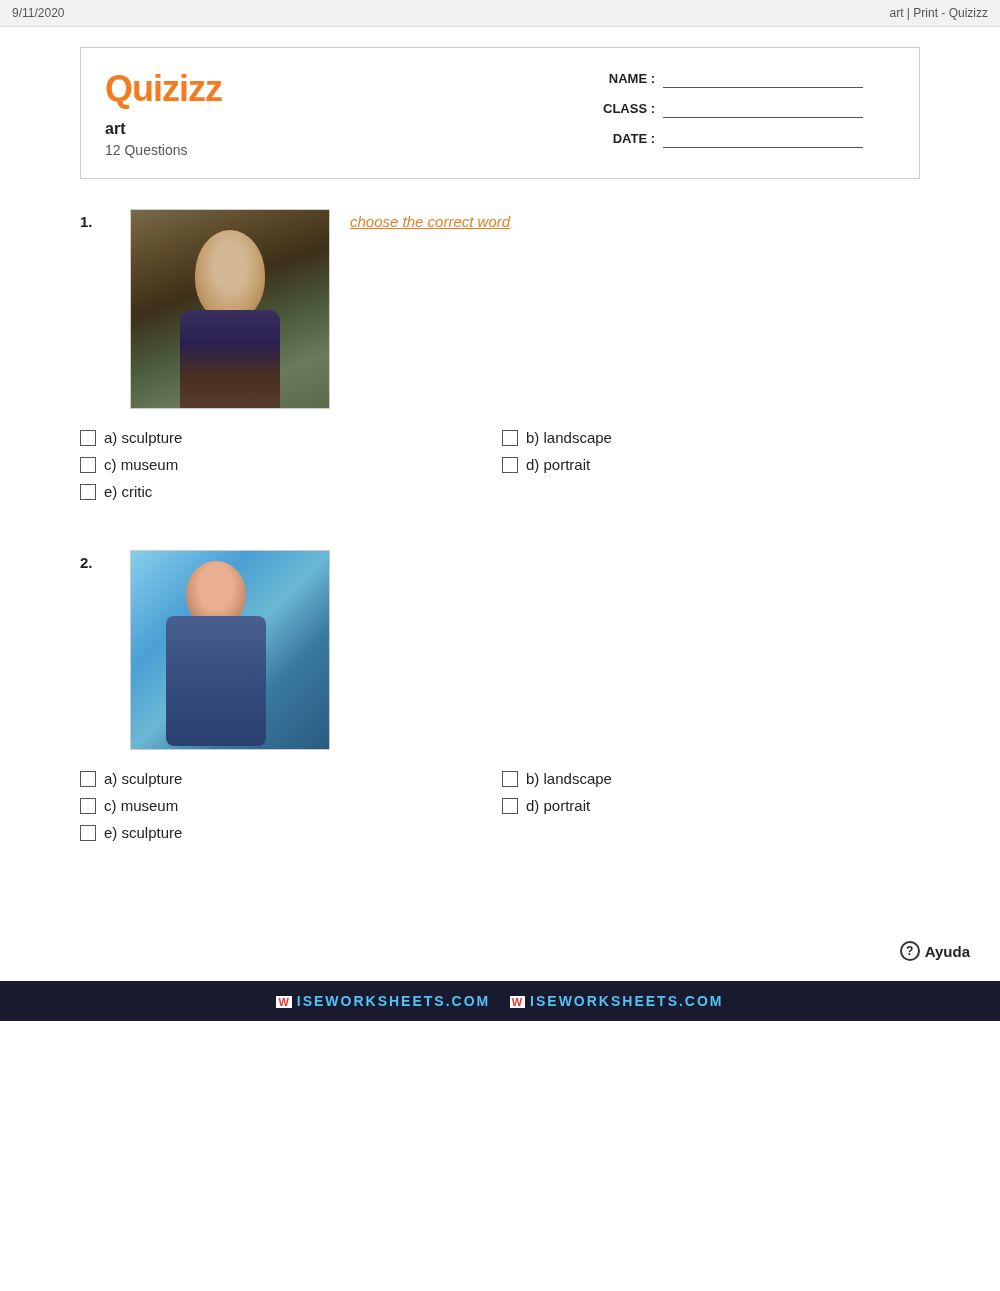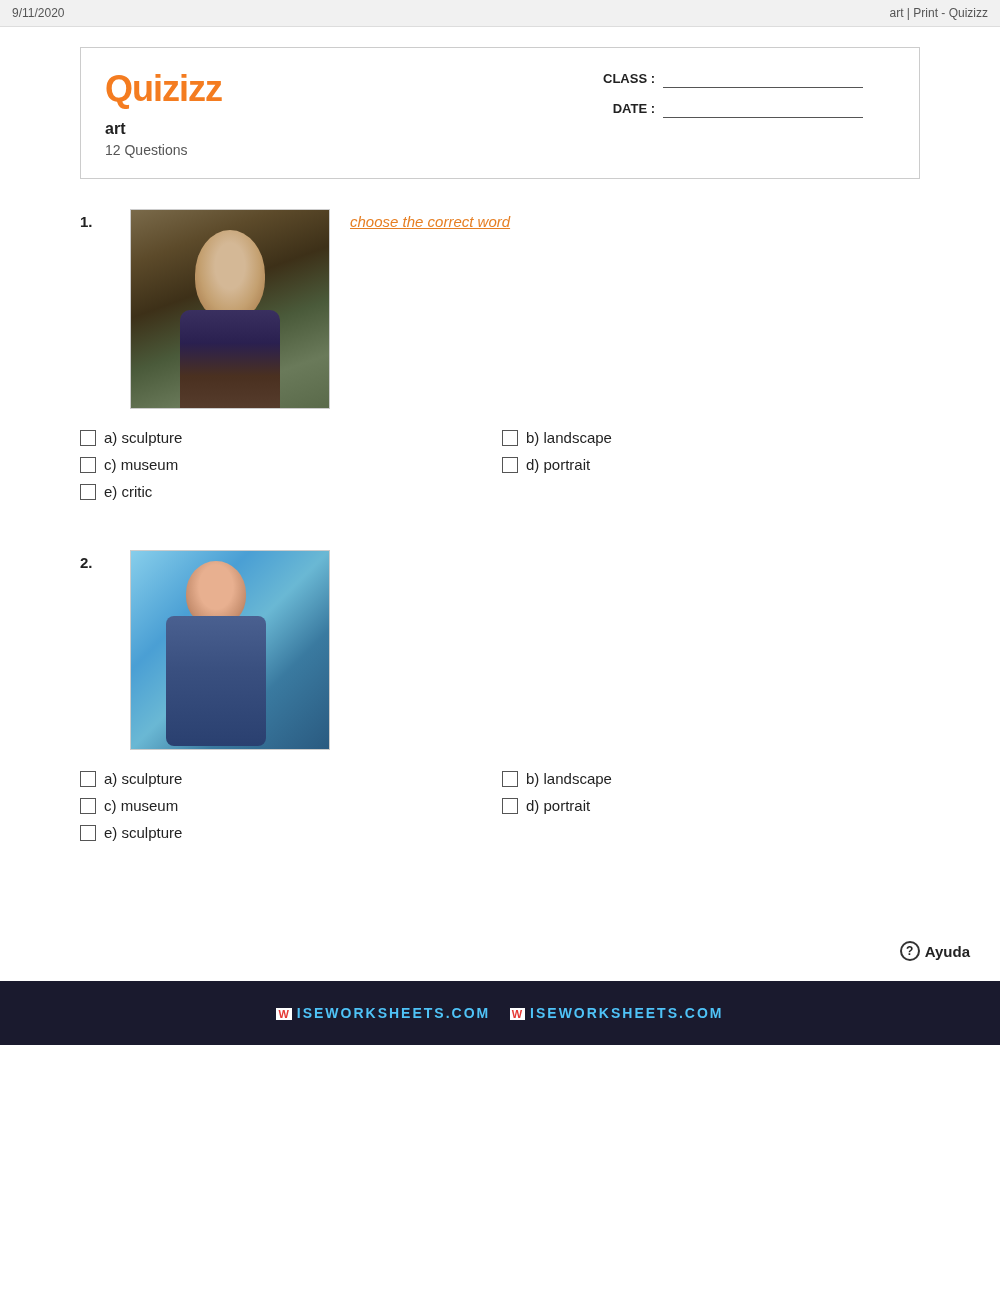--- a/index.html
+++ b/index.html
@@ -196,21 +196,21 @@
       font-size: 15px;
     }
     .answer-e {
       grid-column: 1;
     }
     
     .bottom-bar {
       background: #1a1a2e;
       color: #fff;
       text-align: center;
-      padding: 24px;
+      padding: 12px;
       font-size: 14px;
       font-weight: bold;
       letter-spacing: 1px;
       position: relative;
     }
     .ayuda-section {
       text-align: right;
       padding: 10px 30px 20px;
       font-size: 15px;
     }
@@ -243,20 +243,24 @@
 <div class="page-content">
 
   <div class="header-box">
     <div class="header-left">
       <div class="quizizz-logo">Quizizz</div>
       <div class="quiz-title">art</div>
       <div class="quiz-questions">12 Questions</div>
     </div>
     <div class="header-right">
       <div class="field-row">
+        <span class="field-label">NAME :</span>
+        <input class="field-line" type="text" style="">
+      </div>
+      <div class="field-row">
         <span class="field-label">CLASS :</span>
         <input class="field-line" type="text" style="">
       </div>
       <div class="field-row">
         <span class="field-label">DATE :</span>
         <input class="field-line" type="text" style="">
       </div>
     </div>
   </div>
 

